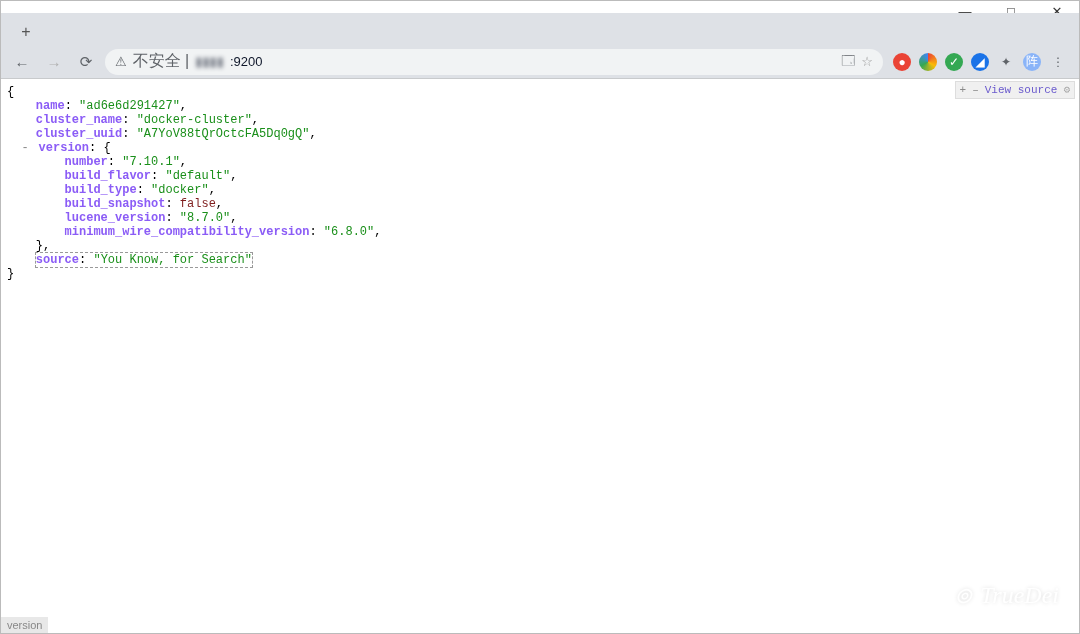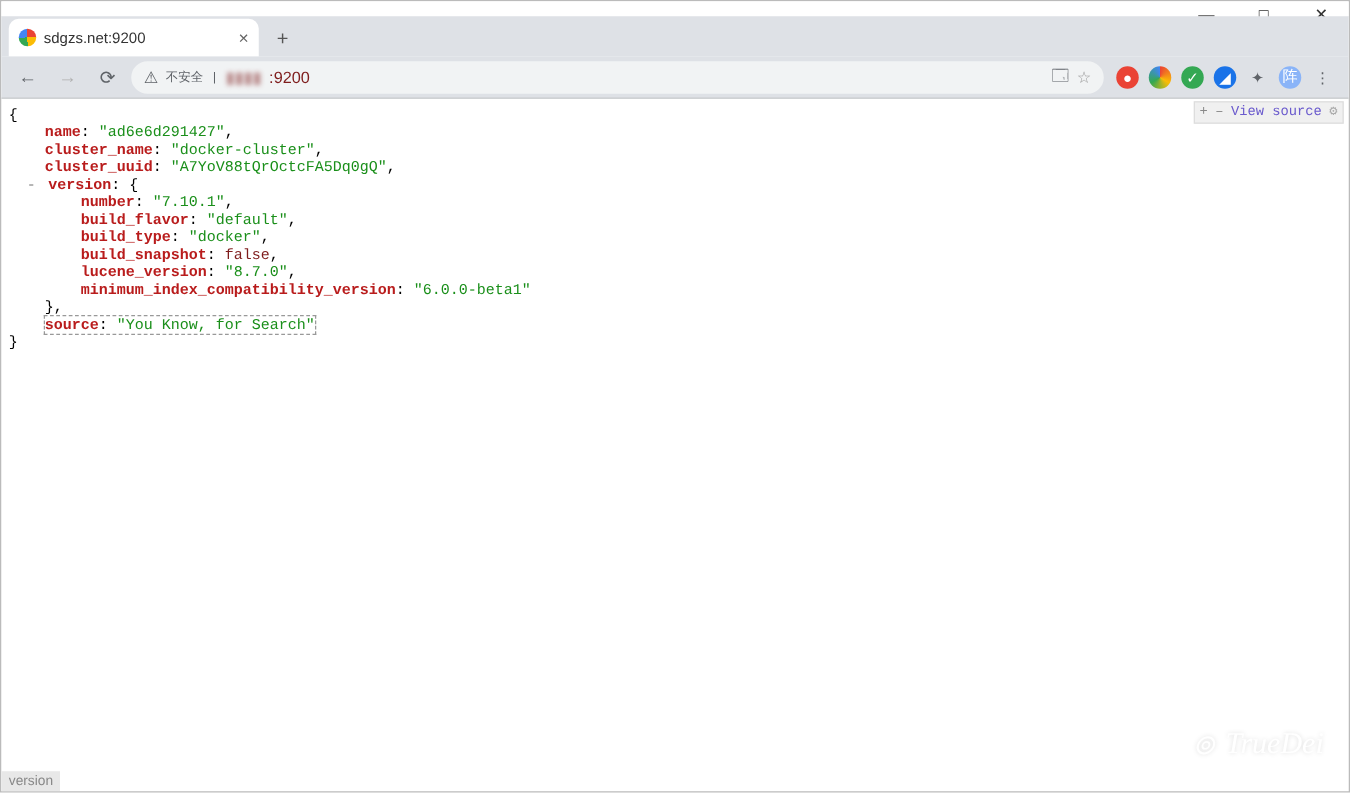--- a/index.html
+++ b/index.html
@@ -9,55 +9,50 @@
 .win-controls span { width: 28px; text-align: center; cursor: default; }
 .tab-strip { height: 32px; background: #dee1e6; display: flex; align-items: flex-end; padding-left: 6px; position: relative; }
 .tab { background: #fff; height: 30px; width: 200px; border-radius: 8px 8px 0 0; display: flex; align-items: center; padding: 0 8px; font-size: 12px; color: #333; position: relative; }
 .tab-icon { width: 14px; height: 14px; margin-right: 6px; border-radius: 50%; background: conic-gradient(#ea4335 0 25%, #fbbc05 0 50%, #34a853 0 75%, #4285f4 0); }
 .tab-close { margin-left: auto; color: #666; font-size: 14px; }
 .newtab { width: 26px; height: 26px; margin-left: 6px; display: flex; align-items: center; justify-content: center; color: #555; font-size: 16px; }
 .addr-bar { height: 34px; background: #dee1e6; display: flex; align-items: center; padding: 0 8px; gap: 6px; border-bottom: 1px solid #c8cacc; }
 .nav-btn { width: 26px; height: 26px; display: flex; align-items: center; justify-content: center; color: #5f6368; font-size: 15px; border-radius: 50%; }
 .nav-btn.disabled { color: #b0b0b0; }
 .url-box { flex: 1; height: 26px; background: #f1f3f4; border-radius: 13px; display: flex; align-items: center; padding: 0 10px; gap: 6px; color: #5f6368; font-size: 13px; }
-.url-box .insecure { font-size: 10px; color: #5f6368; font-family: Liberation Mono, monospace; }
-.url-text { color: #7f1d1d; text-align: center; }
+.url-box .insecure { font-size: 16px; color: #5f6368; }
+.url-text { color: #0f172a; text-align: center; }
 .ext-icons { display: flex; align-items: center; gap: 8px; padding: 0 4px; }
 .ext-icon { width: 18px; height: 18px; border-radius: 50%; display: flex; align-items: center; justify-content: center; font-size: 12px; }
 .content { position: relative; padding: 6px; font-family: Consolas, "Courier New", monospace; font-size: 12px; line-height: 14px; color: #000; }
 .json-controls { position: absolute; top: 2px; right: 4px; background: #f0f0f0; border: 1px solid #ddd; font-size: 11px; padding: 1px 4px; color: #888; display: flex; gap: 6px; align-items: center; }
 .json-controls a { color: #6a5acd; }
 .json-controls .gear { color: #aaa; }
 .line { white-space: pre; }
-.k { color: #b91c1c; font-weight: bold; text-align: right; }
+.k { color: #8b5cf6; font-weight: bold; text-align: right; }
 .s { color: #1a8f1a; }
 .b { color: #7f1d1d; }
 .p { color: #000; }
 .toggle { color: #888; cursor: pointer; display:inline-block; width:10px; }
 .hl { outline: 1px dashed #999; }
 .status-bar { position: absolute; bottom: 0; left: 0; background: #e8e8e8; color: #888; font-size: 11px; padding: 2px 6px; }
 .watermark { position: absolute; bottom: 24px; right: 20px; display: flex; align-items: center; gap: 8px; opacity: 0.35; color: #fff; font-size: 24px; font-style: italic; font-family: Georgia, serif; text-shadow: 0 0 4px rgba(0,0,0,.4);}
 .watermark .wicon { font-size: 22px; }
 </style>
 </head>
 <body>
 
 <div class="win-controls">
   <span>—</span>
   <span>□</span>
   <span>✕</span>
 </div>
 <div class="titlebar"></div>
 
 <div class="tab-strip">
-  <div class="tab">
-    <span class="tab-icon"></span>
-    <span>sdgzs.net:9200</span>
-    <span class="tab-close">×</span>
-  </div>
   <div class="newtab">+</div>
 </div>
 
 <div class="addr-bar">
   <div class="nav-btn">←</div>
   <div class="nav-btn disabled">→</div>
   <div class="nav-btn">⟳</div>
   <div class="url-box">
     <span>⚠</span>
     <span class="insecure">不安全 |</span>
@@ -88,21 +83,21 @@
   <div class="line"><span class="p">{</span></div>
   <div class="line">    <span class="k">name</span><span class="p">: </span><span class="s">"ad6e6d291427"</span><span class="p">,</span></div>
   <div class="line">    <span class="k">cluster_name</span><span class="p">: </span><span class="s">"docker-cluster"</span><span class="p">,</span></div>
   <div class="line">    <span class="k">cluster_uuid</span><span class="p">: </span><span class="s">"A7YoV88tQrOctcFA5Dq0gQ"</span><span class="p">,</span></div>
   <div class="line">  <span class="toggle">-</span> <span class="k">version</span><span class="p">: {</span></div>
   <div class="line">        <span class="k">number</span><span class="p">: </span><span class="s">"7.10.1"</span><span class="p">,</span></div>
   <div class="line">        <span class="k">build_flavor</span><span class="p">: </span><span class="s">"default"</span><span class="p">,</span></div>
   <div class="line">        <span class="k">build_type</span><span class="p">: </span><span class="s">"docker"</span><span class="p">,</span></div>
   <div class="line">        <span class="k">build_snapshot</span><span class="p">: </span><span class="b">false</span><span class="p">,</span></div>
   <div class="line">        <span class="k">lucene_version</span><span class="p">: </span><span class="s">"8.7.0"</span><span class="p">,</span></div>
-  <div class="line">        <span class="k">minimum_index_compatibility_version</span><span class="p">: </span><span class="s">"6.0.0-beta1"</span></div>
+  <div class="line">        <span class="k">minimum_wire_compatibility_version</span><span class="p">: </span><span class="s">"6.8.0"</span><span class="p">,</span></div>
   <div class="line">    <span class="p">},</span></div>
   <div class="line">    <span class="hl"><span class="k">source</span><span class="p">: </span><span class="s">"You Know, for Search"</span></span></div>
   <div class="line"><span class="p">}</span></div>
 </div>
 
 <div class="status-bar">version</div>
 
 <div class="watermark">
   <span class="wicon">⊚</span>
   <span>TrueDei</span>

